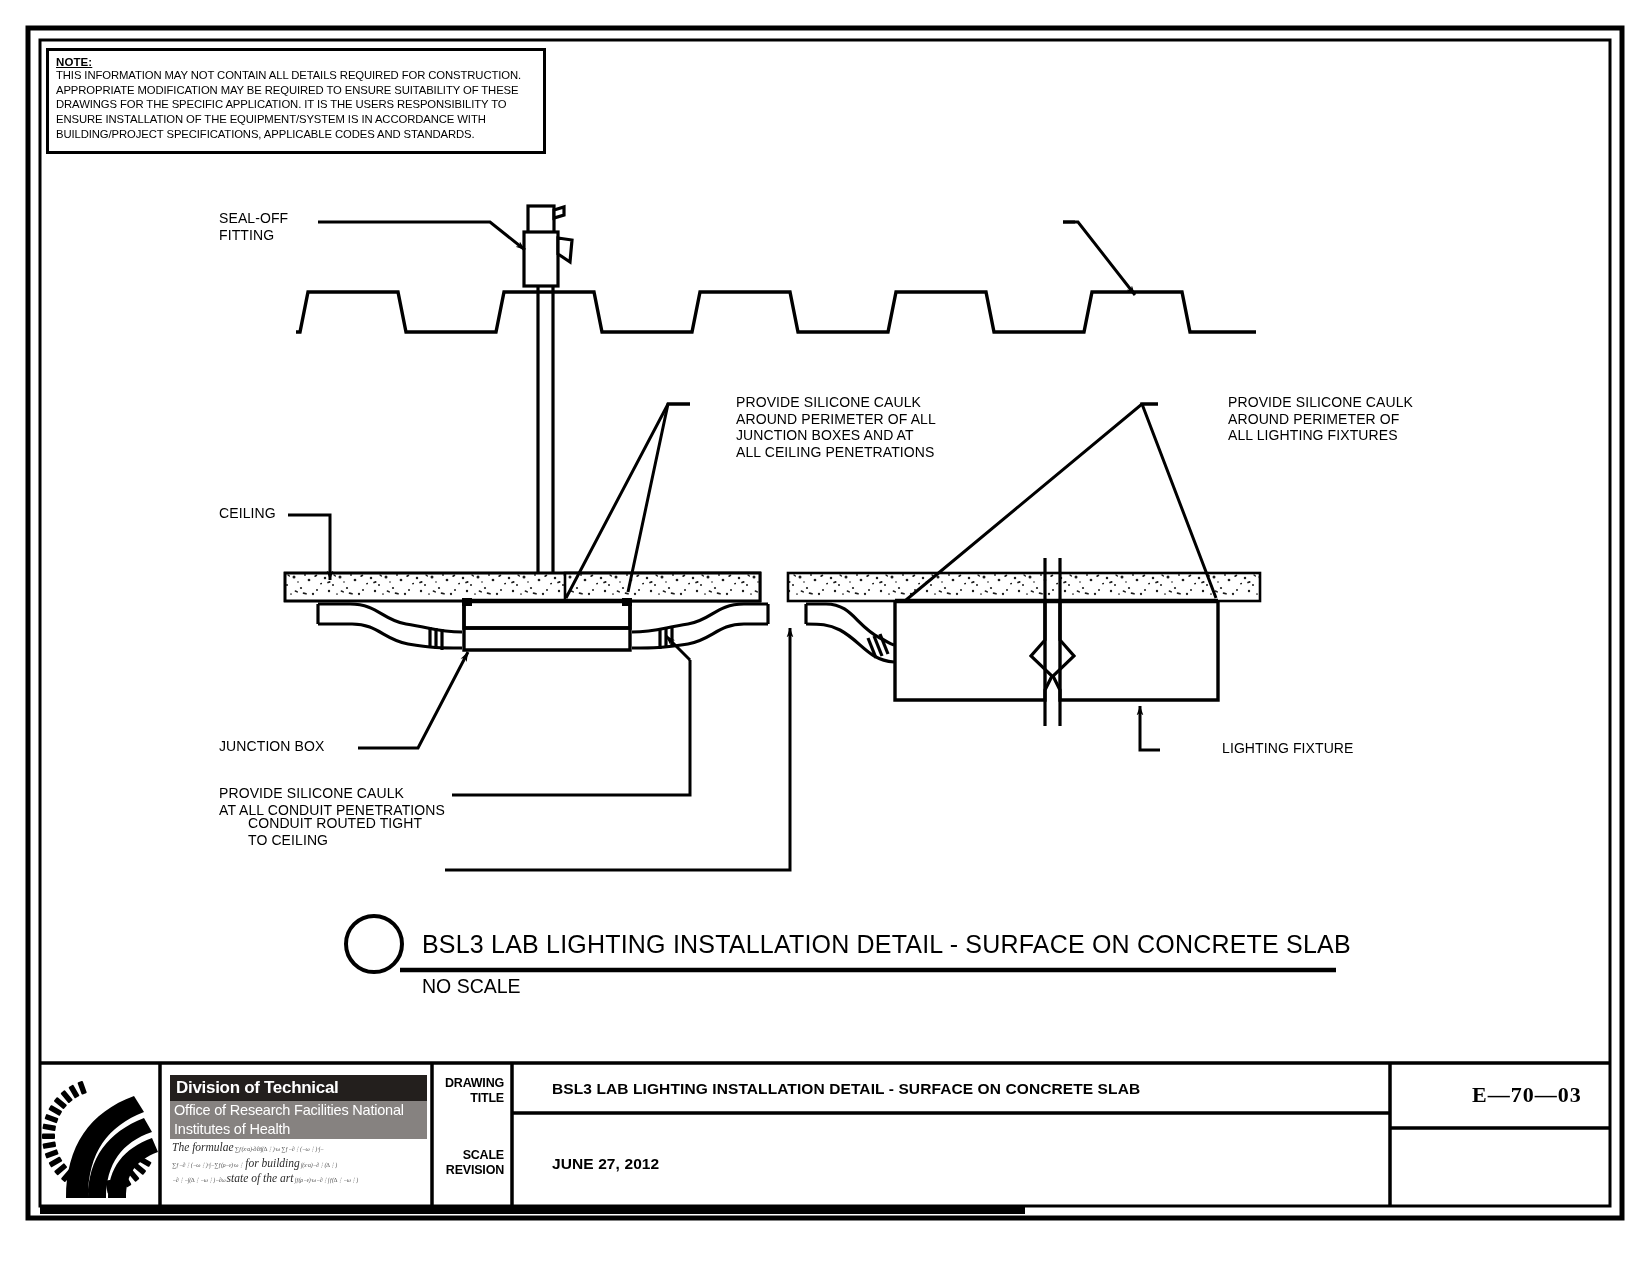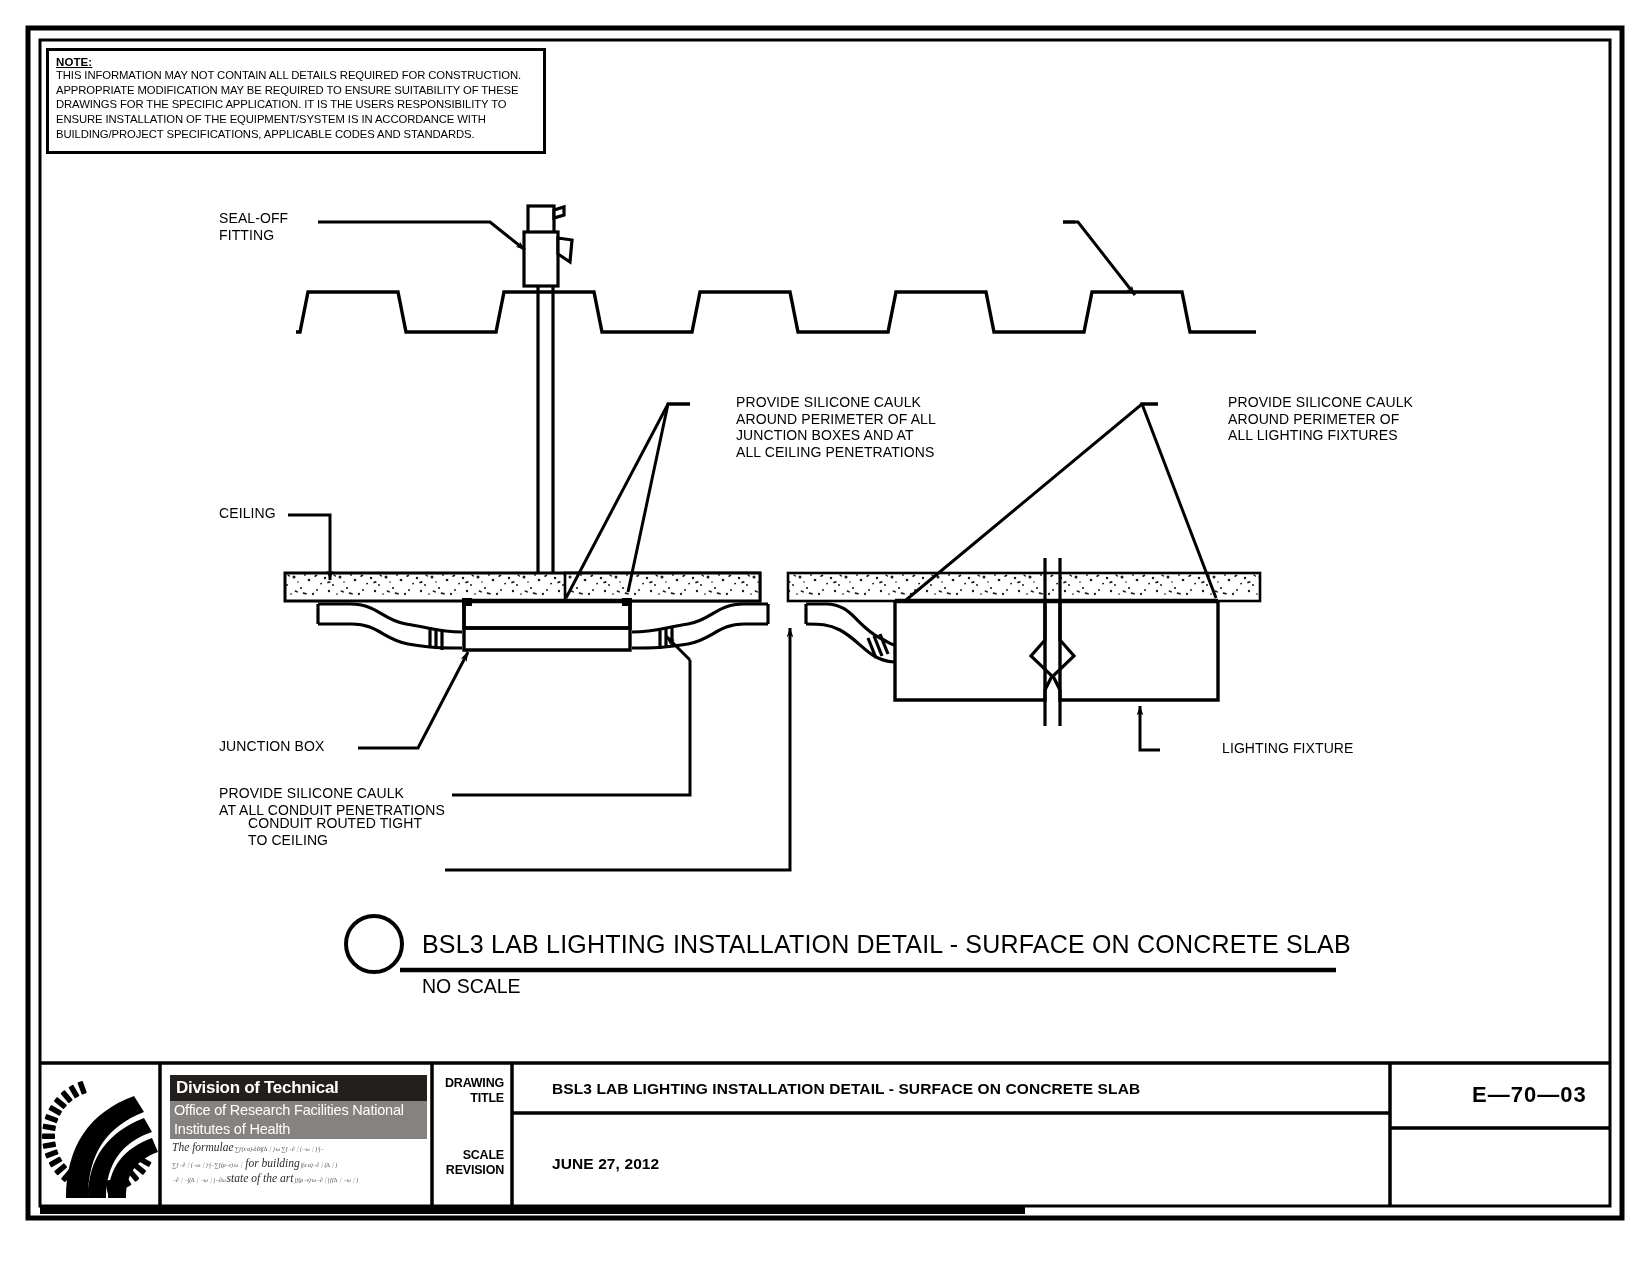--- a/index.html
+++ b/index.html
@@ -81,21 +81,21 @@
     position: absolute;
     font-size: 15.5px;
     font-weight: bold;
     letter-spacing: 0.1px;
   }
   .dwg-no {
     position: absolute;
     font-size: 22px;
     font-weight: bold;
     letter-spacing: 1px;
-    font-family: Liberation Sans, sans-serif;
+    font-family: Liberation Serif, serif;
   }
   .dtr-head {
     position: absolute;
     left: 170px;
     top: 1075px;
     width: 257px;
     height: 26px;
     background: #231f1d;
   }
   .dtr-head span {

